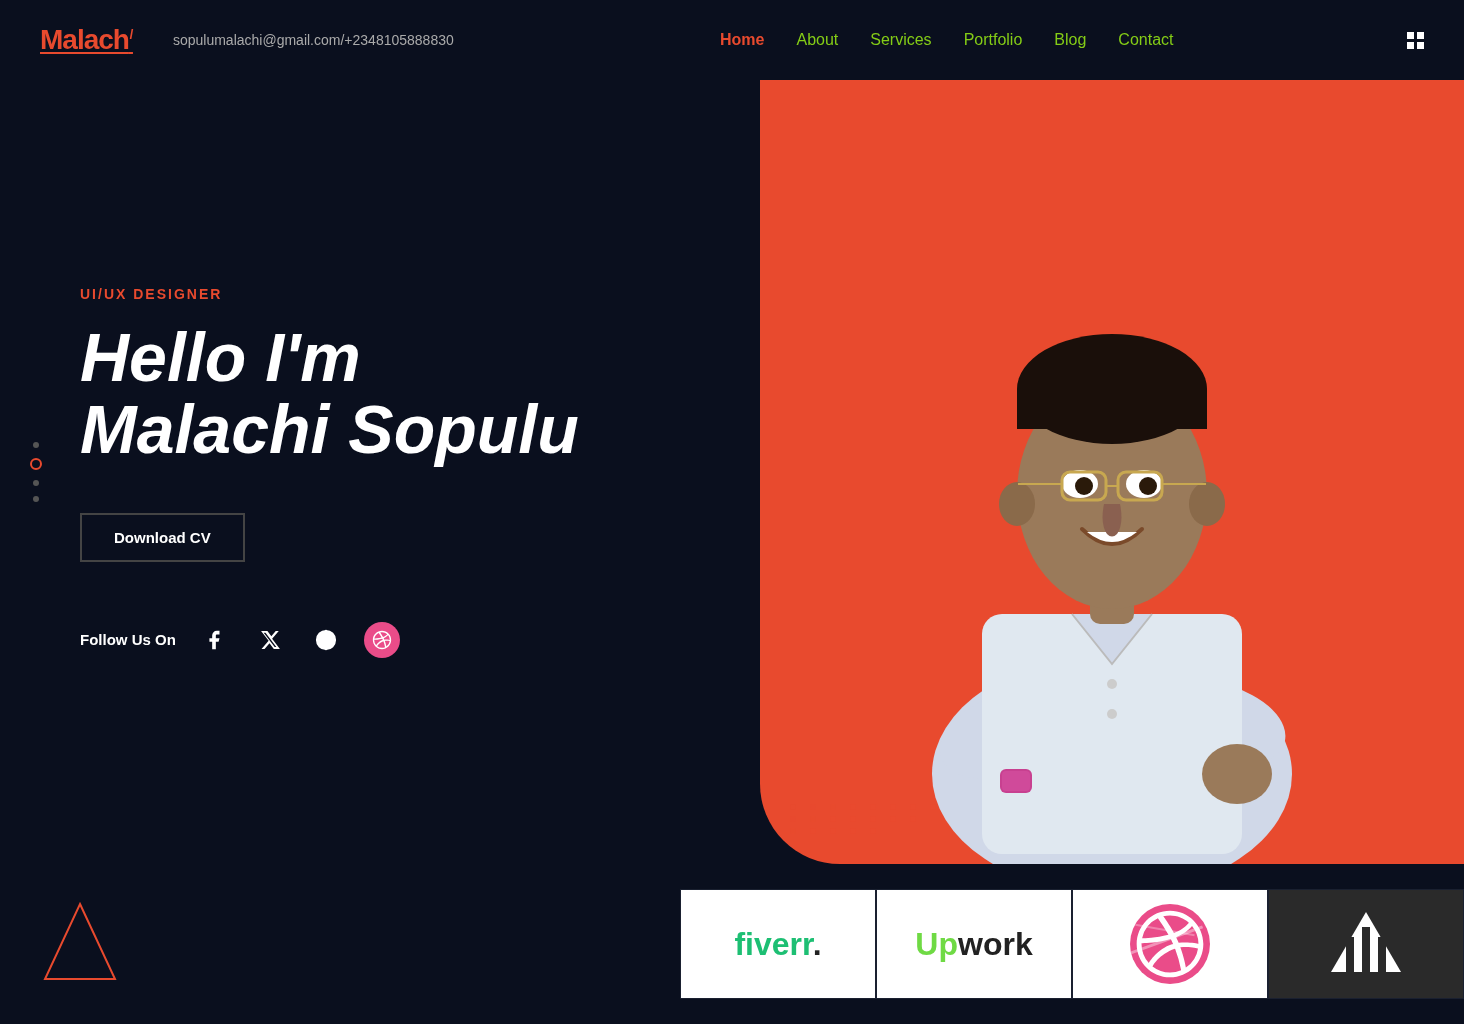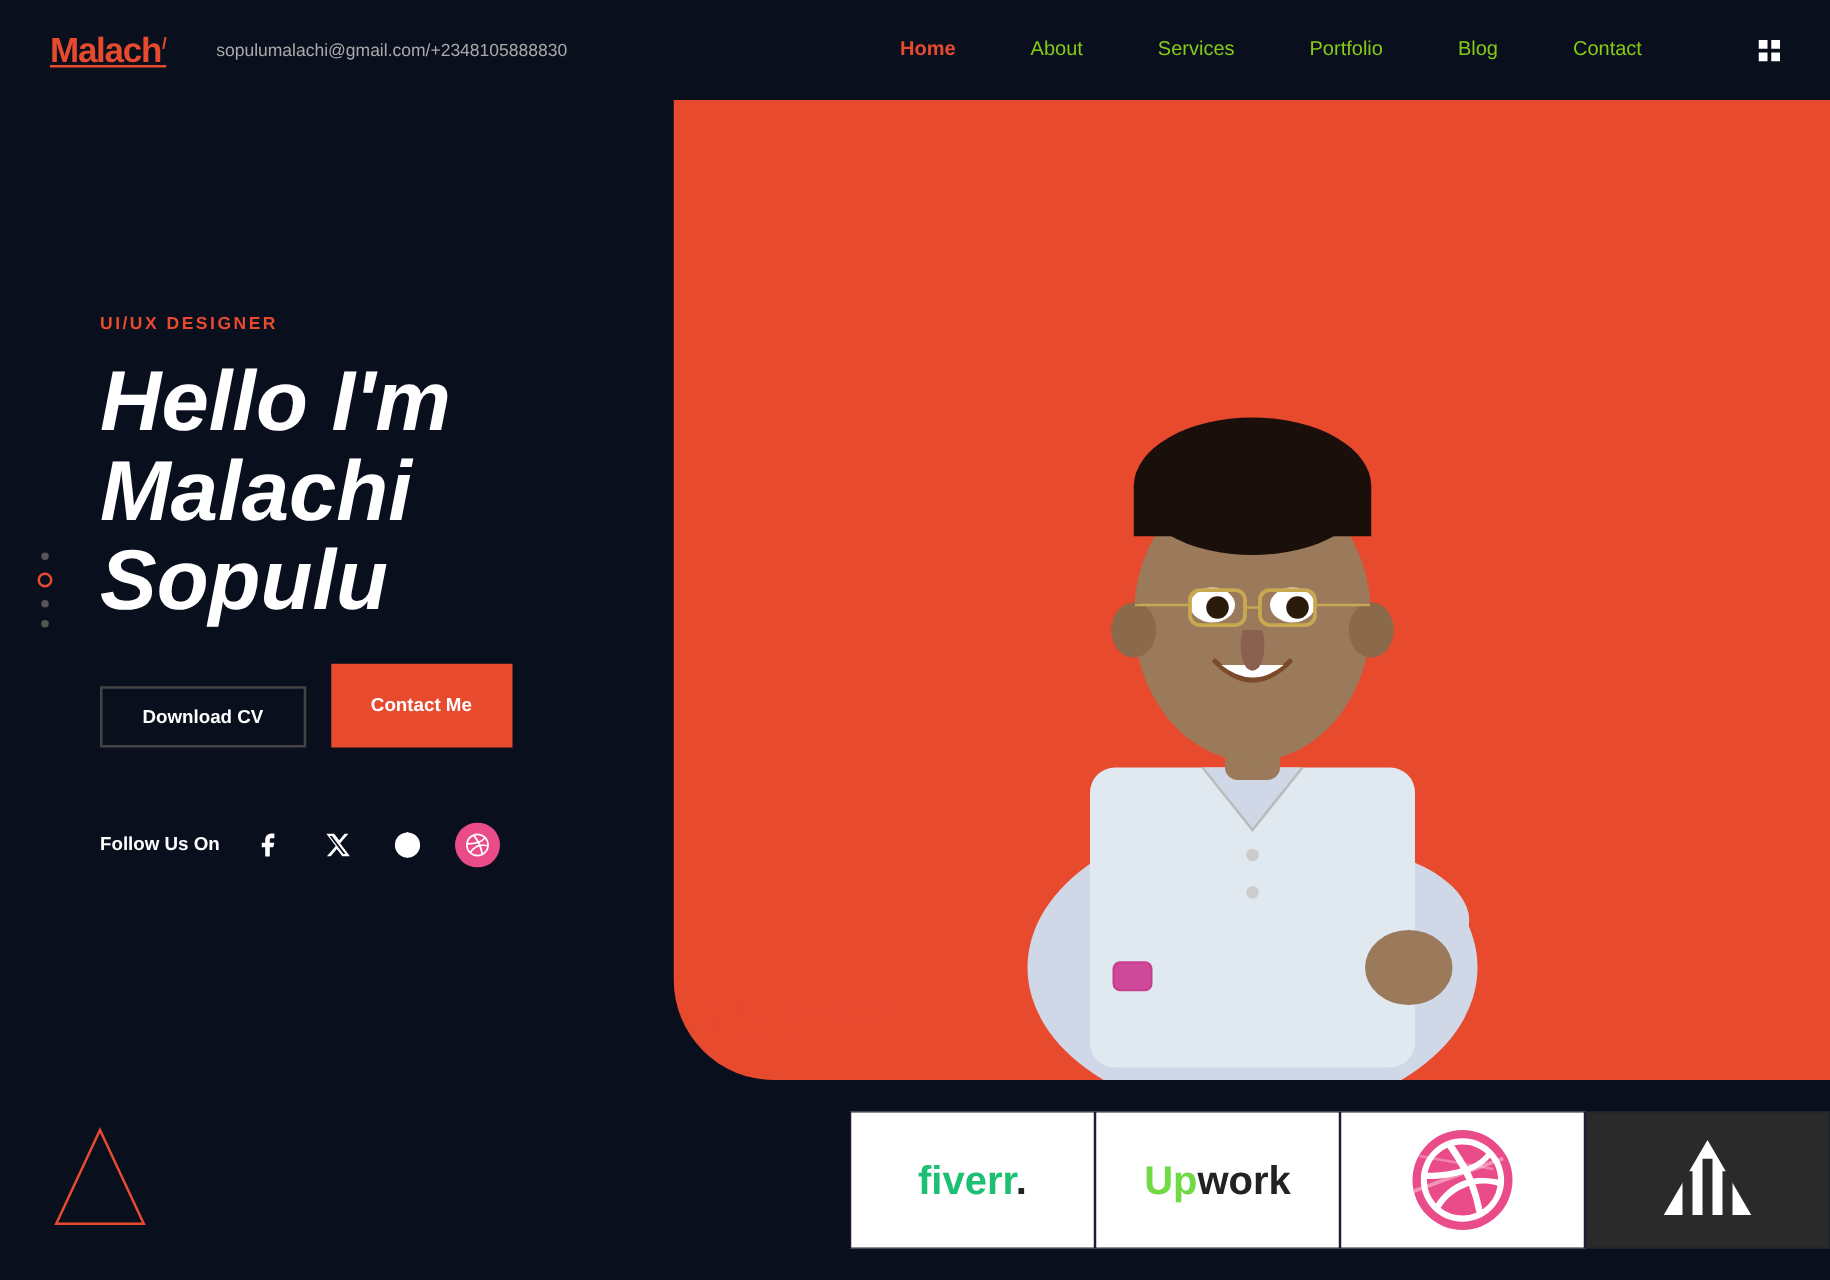--- a/index.html
+++ b/index.html
@@ -40,21 +40,21 @@
     .header-email {
       color: #aaa;
       font-size: 14px;
     }
     .header-nav {
       flex: 1;
       background: #0a0f1e;
       display: flex;
       align-items: center;
       padding: 0 40px;
-      gap: 60px;
+      gap: 32px;
       height: 100%;
     }
     .nav-item {
       color: #84cc16;
       text-decoration: none;
       font-size: 16px;
       cursor: pointer;
     }
     .nav-item.active {
       color: #e84a2e;
@@ -76,21 +76,21 @@
 
     
     .main-layout {
       display: flex;
       height: calc(1024px - 80px - 160px);
       position: relative;
     }
 
     
     .left-panel {
-      width: 539px;
+      width: 760px;
       padding: 60px 80px;
       display: flex;
       flex-direction: column;
       justify-content: center;
       position: relative;
     }
 
     
     .side-dots {
       position: absolute;
@@ -326,21 +326,20 @@
     </div>
 
     <p class="subtitle">UI/UX DESIGNER</p>
     <h1 class="hero-title">
       <span>Hello I'm</span><br>
       <span>Malachi Sopulu</span>
     </h1>
 
     <div class="btn-group">
       <button class="btn-outline">Download CV</button>
-      <button class="btn-solid">Contact Me</button>
     </div>
 
     <div class="follow-section">
       <span class="follow-label">Follow Us On</span>
 
       <div class="social-icon">
         <svg viewBox="0 0 24 24" xmlns="http://www.w3.org/2000/svg">
           <path d="M18 2h-3a5 5 0 0 0-5 5v3H7v4h3v8h4v-8h3l1-4h-4V7a1 1 0 0 1 1-1h3z"></path>
         </svg>
       </div>

